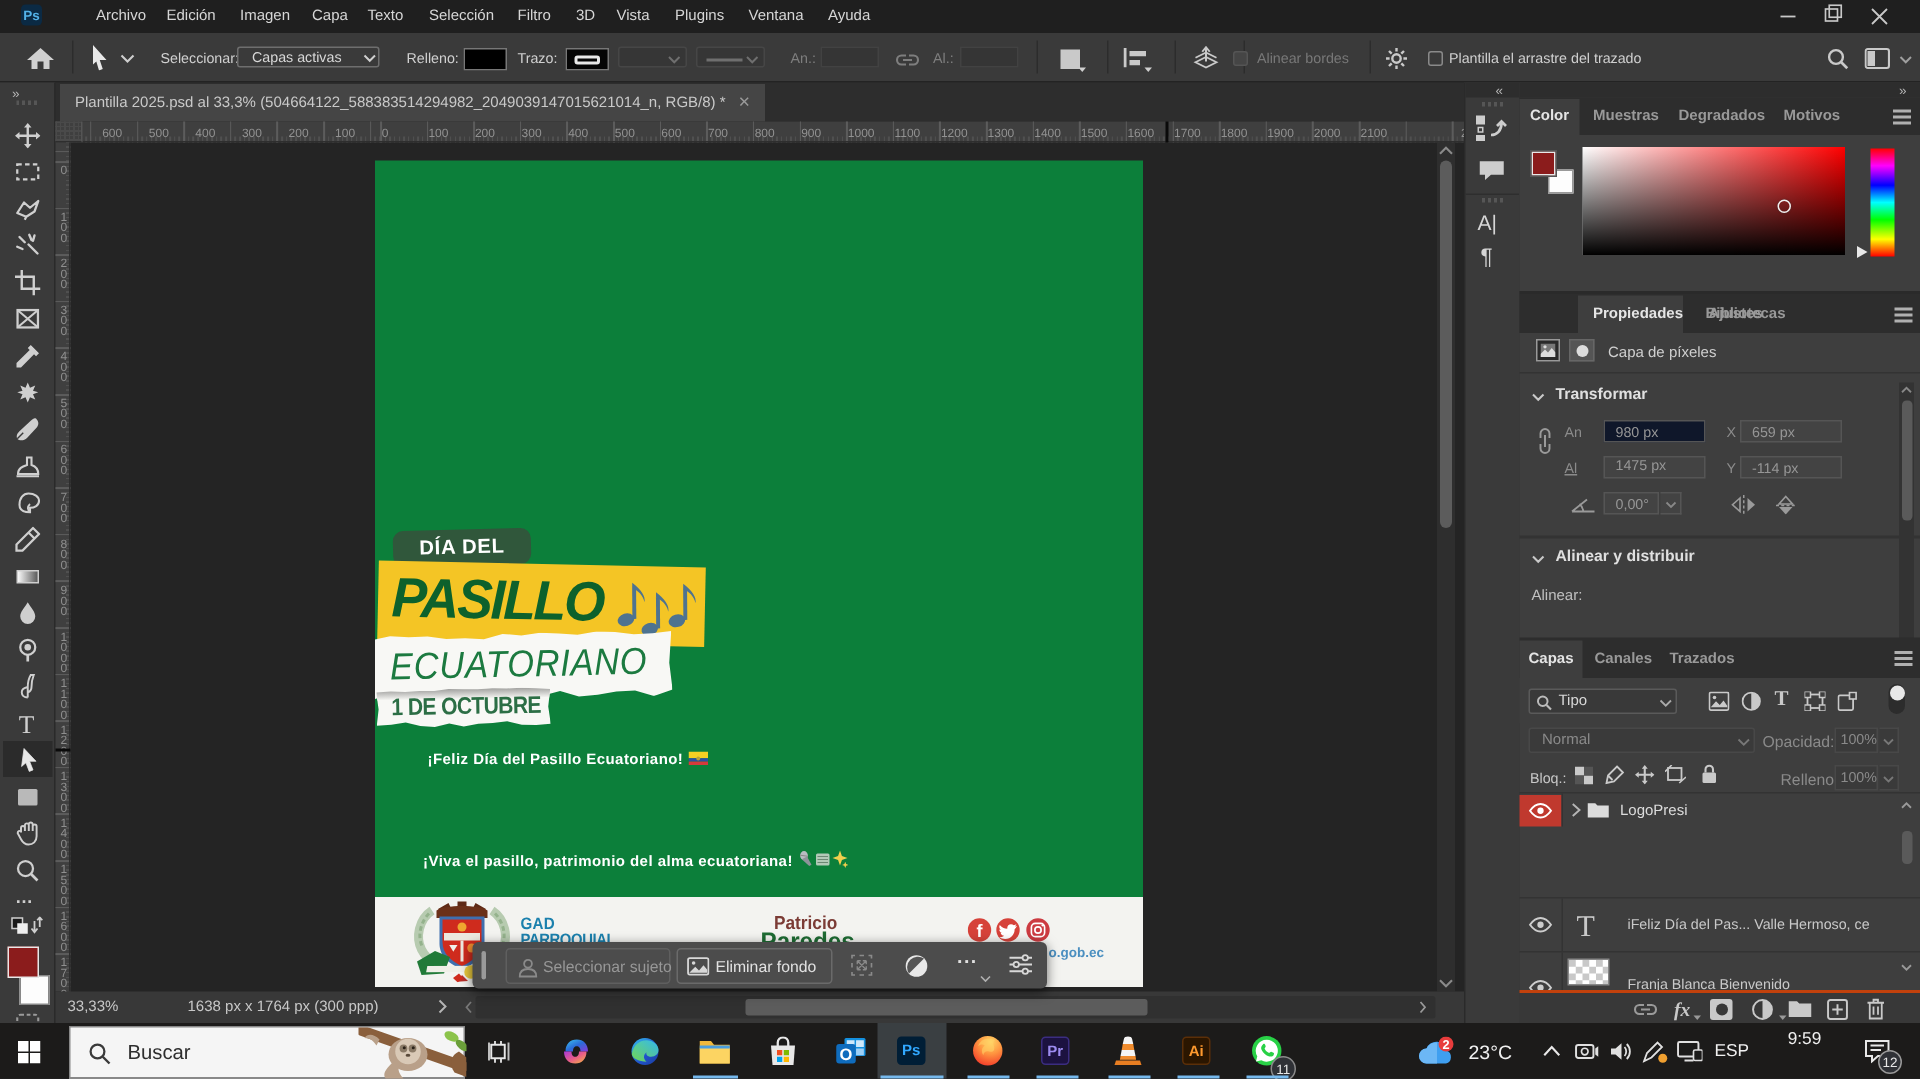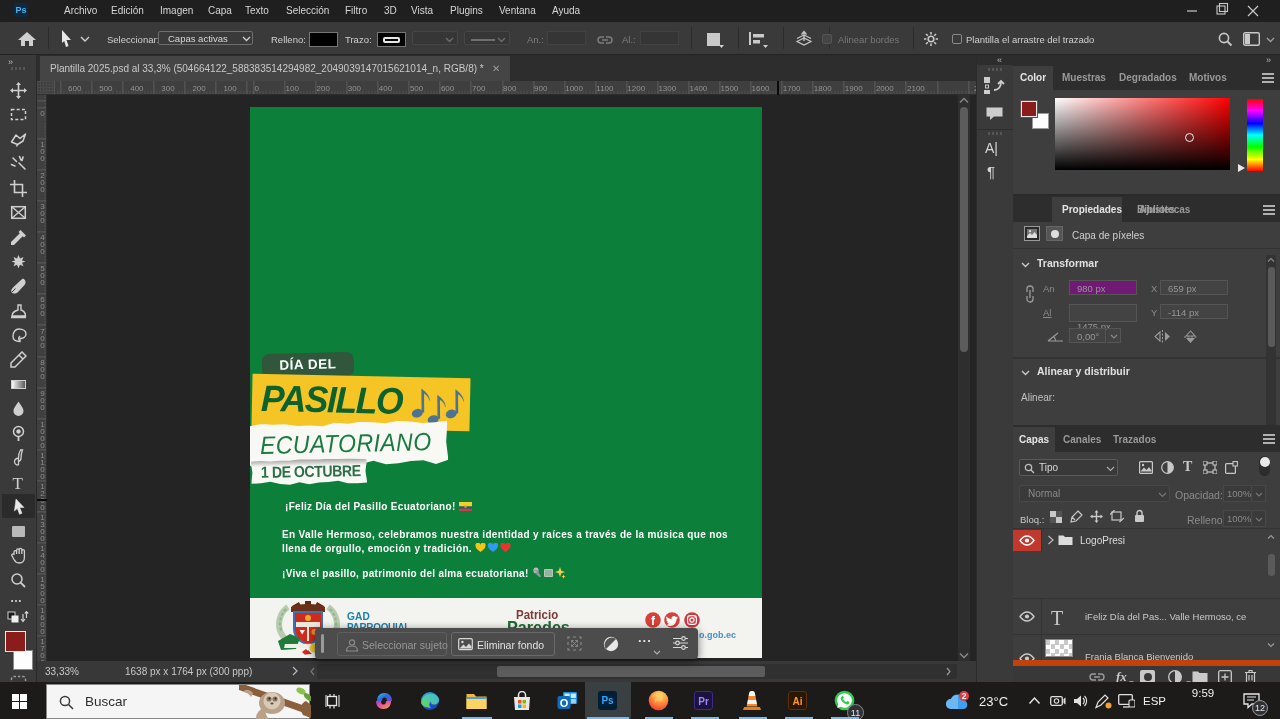--- a/index.html
+++ b/index.html
@@ -256,27 +256,20 @@
       <div class="abs" style="left:10px;top:4px;font-size:16px;font-weight:bold;color:#2c6e45;letter-spacing:-0.5px;transform:scaleX(0.88);transform-origin:left;white-space:nowrap;">1 DE OCTUBRE</div>
     </div>
     <div class="abs" style="left:35px;top:394px;font-size:10px;letter-spacing:0.3px;font-weight:bold;color:#fff;">¡Feliz Día del Pasillo Ecuatoriano!
       <svg width="13" height="9" viewBox="0 0 13 9" style="vertical-align:-1px;">
             <rect width="13" height="4.5" y="0" fill="#f5d023"></rect>
             <rect width="13" height="2.2" y="4.5" fill="#2950a5"></rect>
             <rect width="13" height="2.3" y="6.7" fill="#d43b3b"></rect>
             <circle cx="6.5" cy="4.7" r="1.3" fill="#b8a03a"></circle>
           </svg>
     </div>
-    <div class="abs" style="left:32px;top:421px;width:480px;font-size:10px;letter-spacing:0.35px;font-weight:bold;color:#fff;line-height:13.5px;white-space:nowrap;">En Valle Hermoso, celebramos nuestra identidad y raíces a través de la música que nos<br>llena de orgullo, emoción y tradición.
-      <svg width="36" height="10" viewBox="0 0 36 10" style="vertical-align:-1px;">
-            <path d="M5.5 9 C2 6.5 0.5 4.5 0.5 2.9 A2.4 2.4 0 0 1 5.5 1.7 A2.4 2.4 0 0 1 10.5 2.9 C10.5 4.5 9 6.5 5.5 9 Z" fill="#f5c518"></path>
-            <path d="M18 9 C14.5 6.5 13 4.5 13 2.9 A2.4 2.4 0 0 1 18 1.7 A2.4 2.4 0 0 1 23 2.9 C23 4.5 21.5 6.5 18 9 Z" fill="#2f9bf0"></path>
-            <path d="M30.5 9 C27 6.5 25.5 4.5 25.5 2.9 A2.4 2.4 0 0 1 30.5 1.7 A2.4 2.4 0 0 1 35.5 2.9 C35.5 4.5 34 6.5 30.5 9 Z" fill="#e8352e"></path>
-          </svg>
-    </div>
     <div class="abs" style="left:32px;top:460px;font-size:10px;letter-spacing:0.3px;font-weight:bold;color:#fff;">¡Viva el pasillo, patrimonio del alma ecuatoriana!
       <svg width="34" height="12" viewBox="0 0 34 12" style="vertical-align:-2px;">
             <g>
               <ellipse cx="4" cy="3.4" rx="2.6" ry="3" fill="#b8bcc2"></ellipse>
               <path d="M2.5 5.8 L6 4 L9 9.5 L7.5 10.3 Z" fill="#8e9399"></path>
               <path d="M1.5 3.2 L6.6 3.8" stroke="#888" stroke-width="0.7"></path>
             </g>
             <g fill="#cfd6cd" opacity="0.85">
               <rect x="12" y="2" width="9" height="8" rx="1"></rect>
               <path d="M13 4 L20 4 M13 6 L20 6 M13 8 L20 8" stroke="#7c8a7e" stroke-width="0.7"></path>
@@ -513,25 +506,25 @@
     <div class="abs" style="left:59px;top:8px;color:#cfcfcf;font-size:10px;">Capa de píxeles</div>
     <div class="abs" style="left:0;top:26px;width:267px;height:1px;background:#333;"></div>
     <svg class="abs" style="left:8px;top:40px;" width="9" height="6" viewBox="0 0 9 6">
         <path d="M1 1 L4.5 4.5 L8 1" fill="none" stroke="#c9c9c9" stroke-width="1.4"></path>
       </svg>
     <div class="abs" style="left:24px;top:35px;color:#e0e0e0;font-size:10.5px;font-weight:bold;">Transformar</div>
     <svg class="abs" style="left:12px;top:63px;" width="10" height="18" viewBox="0 0 10 18">
         <path d="M5 1 A3 3 0 0 1 8 4 L8 7 M5 17 A3 3 0 0 1 2 14 L2 11 M2 7 L2 4 A3 3 0 0 1 5 1 M8 11 L8 14 A3 3 0 0 1 5 17 M5 5 L5 13" stroke="#9a9a9a" stroke-width="1.3" fill="none"></path>
       </svg>
     <div class="abs" style="left:30px;top:61px;color:#8b8b8b;font-size:9.5px;">An</div>
-    <div class="abs" style="left:56px;top:58px;width:68px;height:15px;background:#701a75;border:1px solid #555;color:#969696;font-size:9.5px;padding:2px 0 0 7px;">980 px</div>
+    <div class="abs" style="left:56px;top:58px;width:68px;height:15px;background:#0f172a;border:1px solid #555;color:#969696;font-size:9.5px;padding:2px 0 0 7px;">980 px</div>
     <div class="abs" style="left:138px;top:61px;color:#8b8b8b;font-size:9.5px;">X</div>
     <div class="abs" style="left:147px;top:58px;width:68px;height:15px;background:#434343;border:1px solid #555;color:#969696;font-size:9.5px;padding:2px 0 0 7px;">659 px</div>
     <div class="abs" style="left:30px;top:85px;color:#8b8b8b;font-size:9.5px;text-decoration:underline;">Al</div>
-    <div class="abs" style="left:56px;top:82px;width:68px;height:15px;background:#434343;border:1px solid #555;color:#969696;font-size:9.5px;padding:16px 0 0 7px;">1475 px</div>
+    <div class="abs" style="left:56px;top:82px;width:68px;height:15px;background:#434343;border:1px solid #555;color:#969696;font-size:9.5px;padding:0 0 0 7px;">1475 px</div>
     <div class="abs" style="left:138px;top:85px;color:#8b8b8b;font-size:9.5px;">Y</div>
     <div class="abs" style="left:147px;top:82px;width:68px;height:15px;background:#434343;border:1px solid #555;color:#969696;font-size:9.5px;padding:2px 0 0 7px;">-114 px</div>
     <svg class="abs" style="left:34px;top:110px;" width="17" height="10" viewBox="0 0 17 10">
         <path d="M1 9 L16 9 M1 9 L11 1 M8.5 9 A7 7 0 0 0 6 4" stroke="#9a9a9a" stroke-width="1.2" fill="none"></path>
       </svg>
     <div class="abs" style="left:56px;top:106px;width:37px;height:15px;background:#434343;border:1px solid #555;color:#969696;font-size:9.5px;padding:2px 0 0 7px;">0,00°</div>
     <div class="abs" style="left:94px;top:106px;width:14px;height:15px;background:#434343;border:1px solid #555;border-left:none;">
       <svg style="position:absolute;left:3px;top:5px;" width="8" height="6" viewBox="0 0 8 6">
           <path d="M1 1 L4 4 L7 1" fill="none" stroke="#888" stroke-width="1.2"></path>
         </svg>
@@ -681,21 +674,21 @@
     <div class="abs" style="left:253px;top:80px;width:10px;height:120px;">
       <svg style="position:absolute;left:1px;top:2px;" width="8" height="6" viewBox="0 0 8 6">
           <path d="M1 4.5 L4 1.5 L7 4.5" fill="none" stroke="#999" stroke-width="1.2"></path>
         </svg>
       <div style="position:absolute;left:1.5px;top:22px;width:7px;height:22px;background:#5a5a5a;border-radius:3px;"></div>
     </div>
     <svg class="abs" style="left:254px;top:190px;" width="8" height="6" viewBox="0 0 8 6">
         <path d="M1 1.5 L4 4.5 L7 1.5" fill="none" stroke="#999" stroke-width="1.2"></path>
       </svg>
   </div>
-  <div class="abs" style="left:0;top:605px;width:267px;height:22px;background:#383838;border-top:6px solid #c2410c;">
+  <div class="abs" style="left:0;top:605px;width:267px;height:22px;background:#383838;border-top:2px solid #c2410c;">
     <svg class="abs" style="left:76px;top:6px;" width="16" height="10" viewBox="0 0 16 10">
         <path d="M7 2 L4 2 A3 3 0 0 0 4 8 L7 8 M9 2 L12 2 A3 3 0 0 1 12 8 L9 8 M5 5 L11 5" stroke="#9a9a9a" stroke-width="1.4" fill="none"></path>
       </svg>
     <div class="abs" style="left:103px;top:3px;color:#c9c9c9;font-size:13px;font-style:italic;font-weight:bold;font-family:'Liberation Serif',serif;">fx</div>
     <svg class="abs" style="left:115px;top:14px;" width="7" height="5" viewBox="0 0 7 5">
         <path d="M1 1 L3.5 4 L6 1" fill="#999"></path>
       </svg>
     <div class="abs" style="left:127px;top:4px;width:15px;height:14px;background:#c9c9c9;border-radius:2px;">
         <div style="position:absolute;left:3.5px;top:3px;width:8px;height:8px;background:#383838;border-radius:50%;"></div>
       </div>

